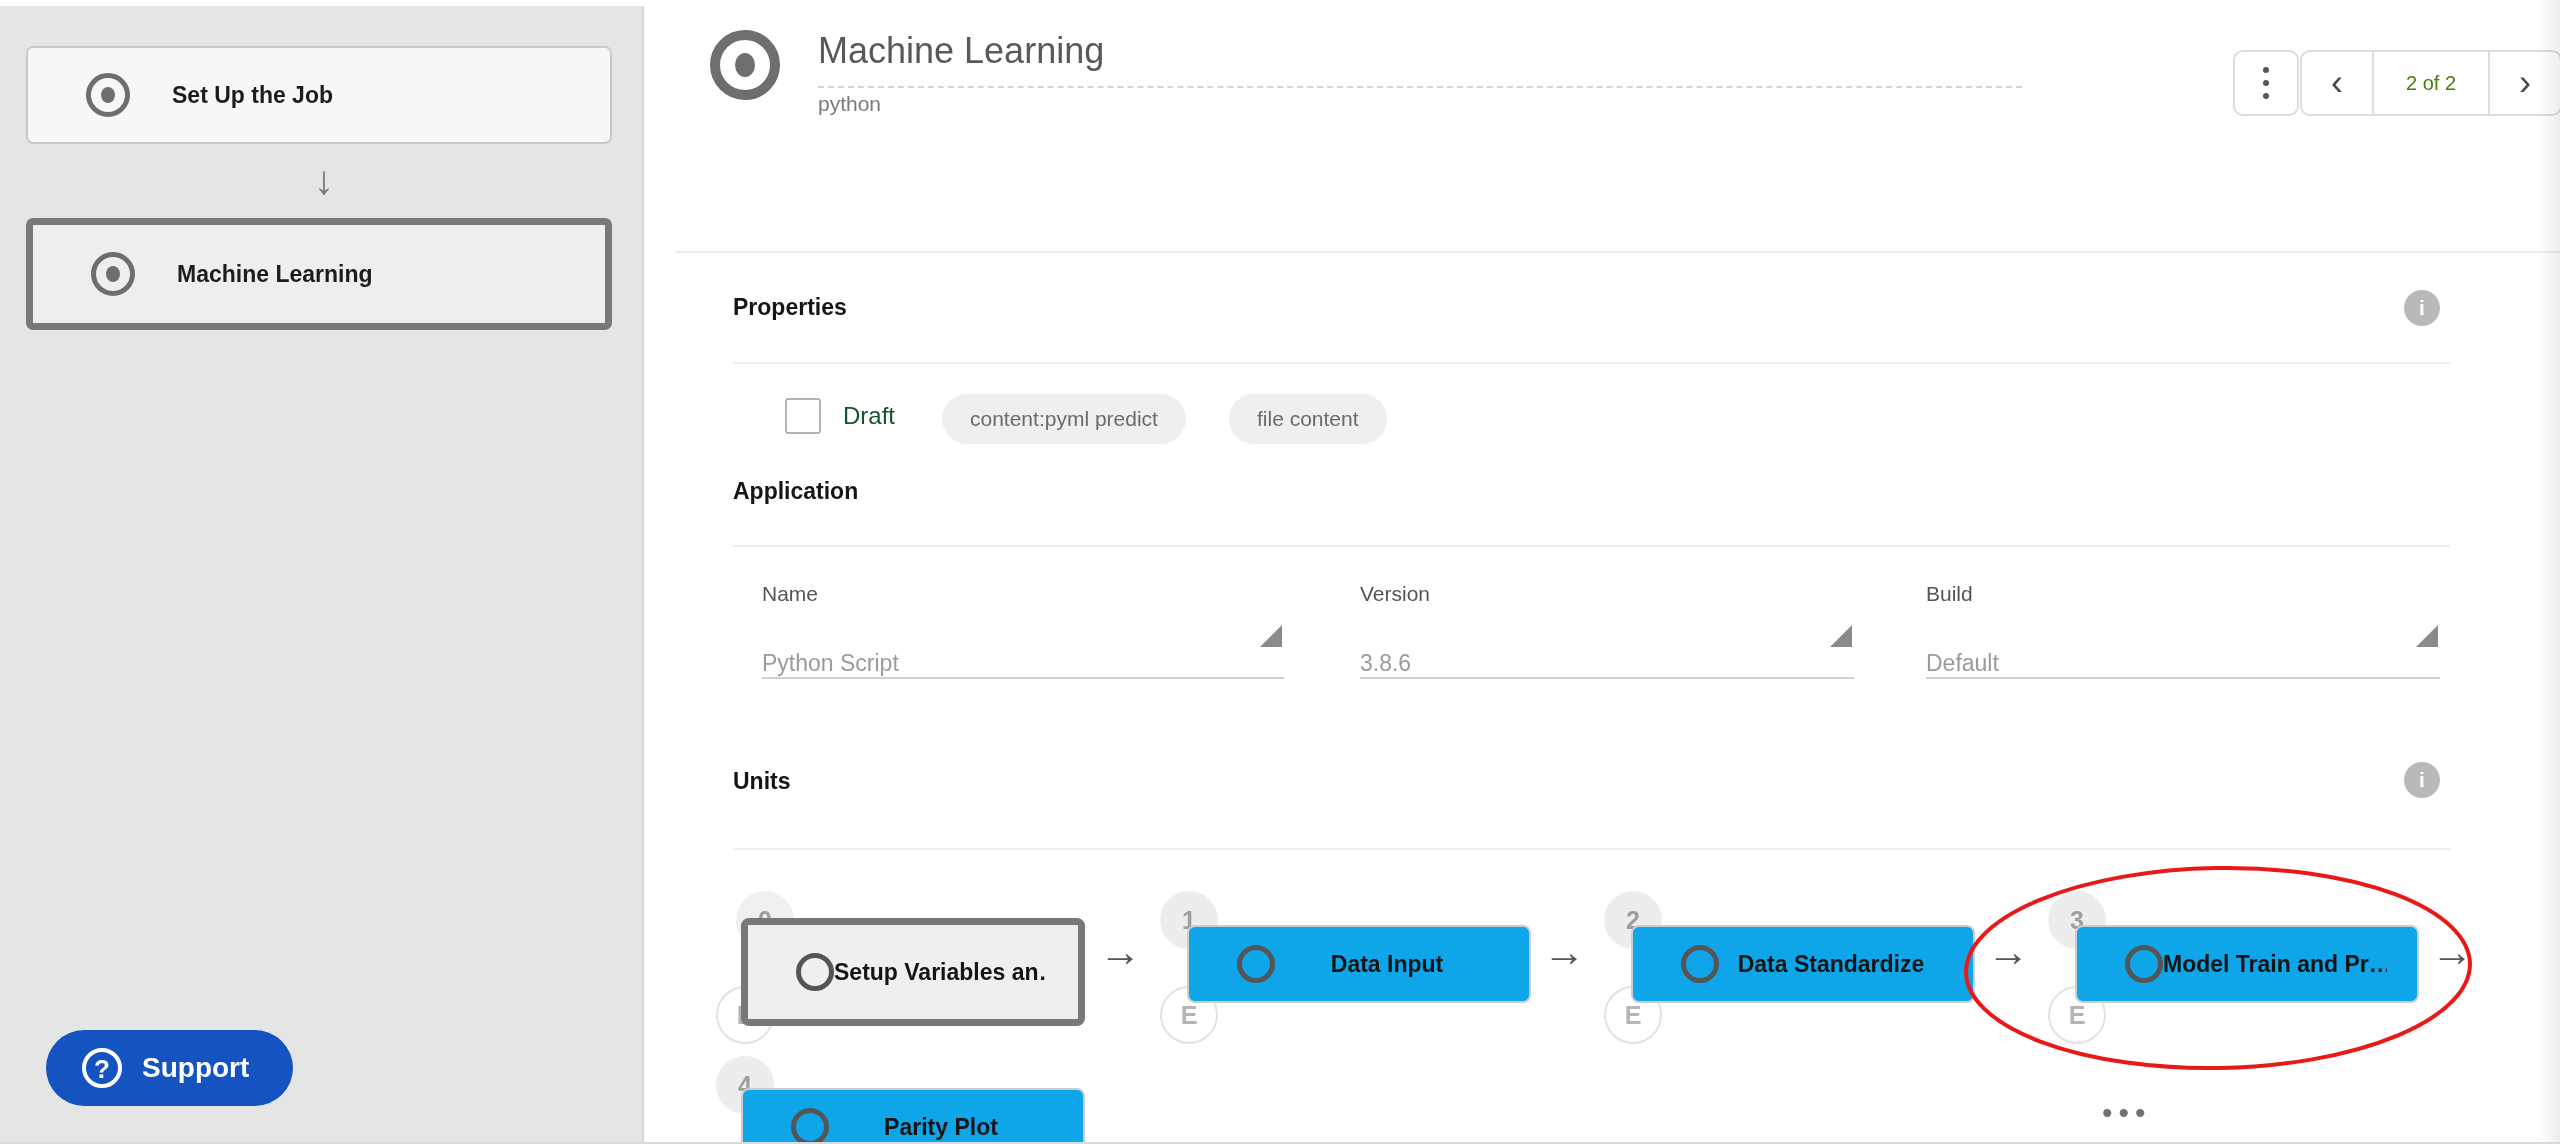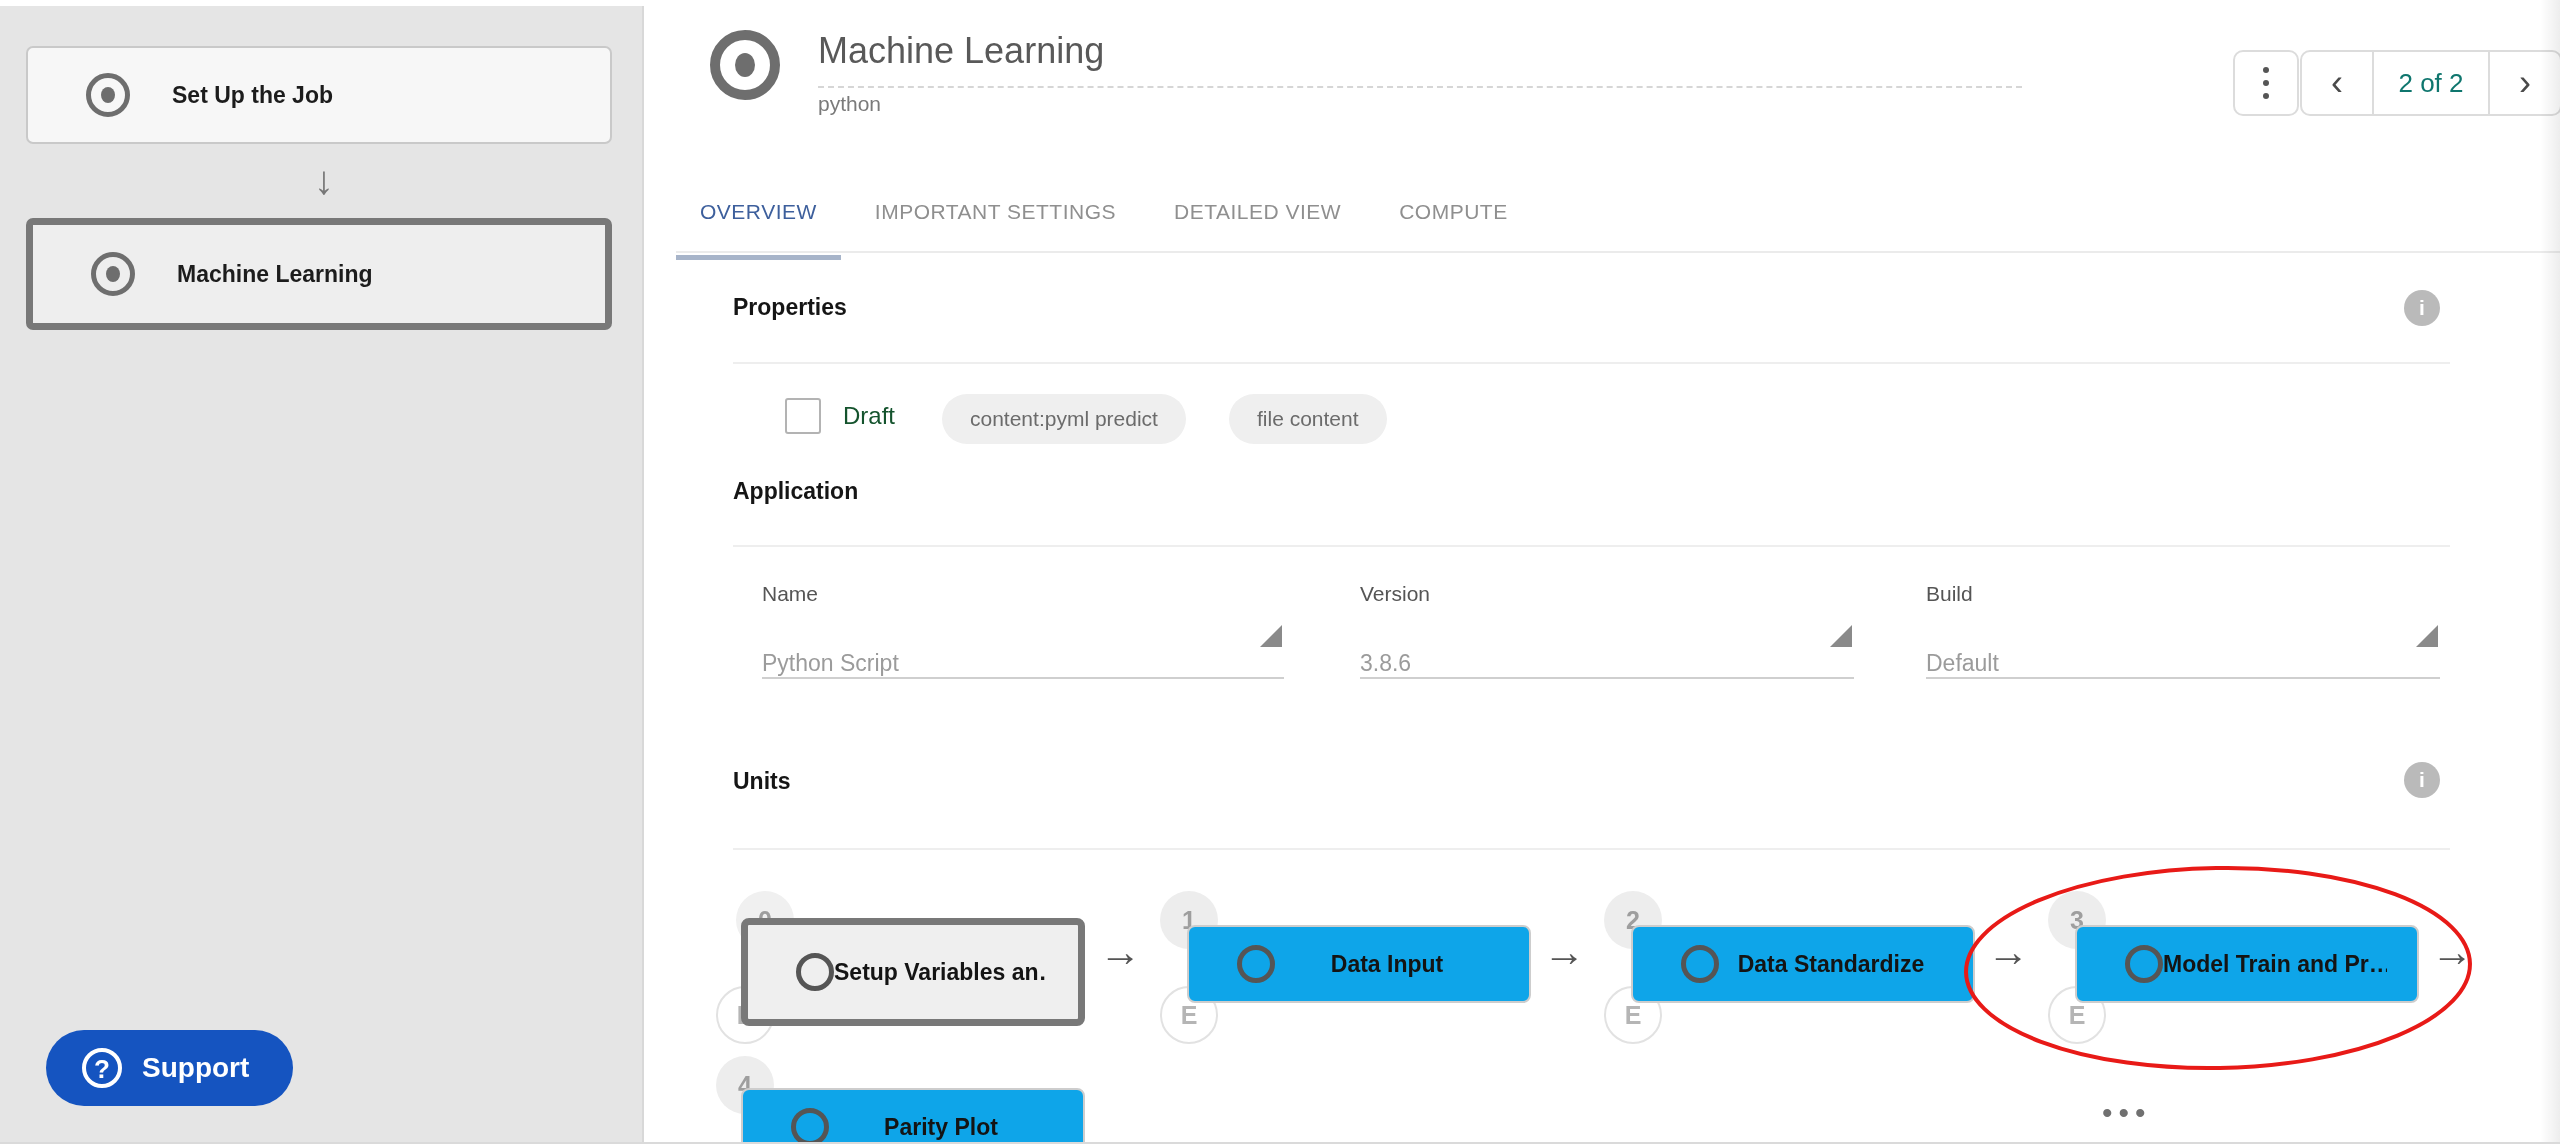--- a/index.html
+++ b/index.html
@@ -40,21 +40,21 @@
   .subtitle { position:absolute; left:172px; top:92px; font-size:21px; color:#7a7a7a; }
 
   .kebab-btn { position:absolute; left:1587px; top:50px; width:66px; height:66px;
     border:2px solid #dcdcdc; border-radius:10px; background:#fff; cursor:pointer;
     display:flex; flex-direction:column; align-items:center; justify-content:center; gap:7px; }
   .kebab-btn i { width:6px; height:6px; border-radius:50%; background:#555; }
   .pager { position:absolute; left:1654px; top:50px; height:66px; display:flex;
     border:2px solid #dcdcdc; border-radius:10px; background:#fff; overflow:hidden; }
   .pager > div { display:flex; align-items:center; justify-content:center; }
   .pager .pg-prev, .pager .pg-next { width:70px; font-size:36px; color:#4a4a4a; cursor:pointer; }
-  .pager .pg-label { width:118px; font-size:26px; color:#0f766e;
+  .pager .pg-label { width:118px; font-size:20px; color:#4d7c0f;
     border-left:2px solid #dcdcdc; border-right:2px solid #dcdcdc; }
 
   
   .tabs { position:absolute; left:30px; top:200px; display:flex; }
   .tab { padding:0 24px 34px 24px; margin-right:10px; font-size:21px; letter-spacing:0.5px;
     color:#8f8f8f; cursor:pointer; position:relative; }
   .tab.active { color:#3d5f9c; }
   .tab.active::after { content:""; position:absolute; left:0; right:0; bottom:-2px;
     height:5px; background:#a7b4c9; }
   .tabs-line { position:absolute; left:30px; right:0; top:251px; height:2px; background:#ebebeb; }
@@ -134,26 +134,20 @@
       <i></i>
       <i></i>
       <i></i>
     </button>
     <div class="pager">
       <div class="pg-prev">‹</div>
       <div class="pg-label">2 of 2</div>
       <div class="pg-next">›</div>
     </div>
 
-    <div class="tabs">
-      <div class="tab active">OVERVIEW</div>
-      <div class="tab">IMPORTANT SETTINGS</div>
-      <div class="tab">DETAILED VIEW</div>
-      <div class="tab">COMPUTE</div>
-    </div>
     <div class="tabs-line"></div>
 
     <div class="section-h" style="top:294px;">Properties</div>
     <i class="info-icon" style="top:290px;">i</i>
     <div class="divider" style="top:362px;"></div>
 
     <div class="checkbox"></div>
     <div class="draft-label">Draft</div>
     <div class="tag" style="left:296px;">content:pyml predict</div>
     <div class="tag" style="left:583px;">file content</div>

